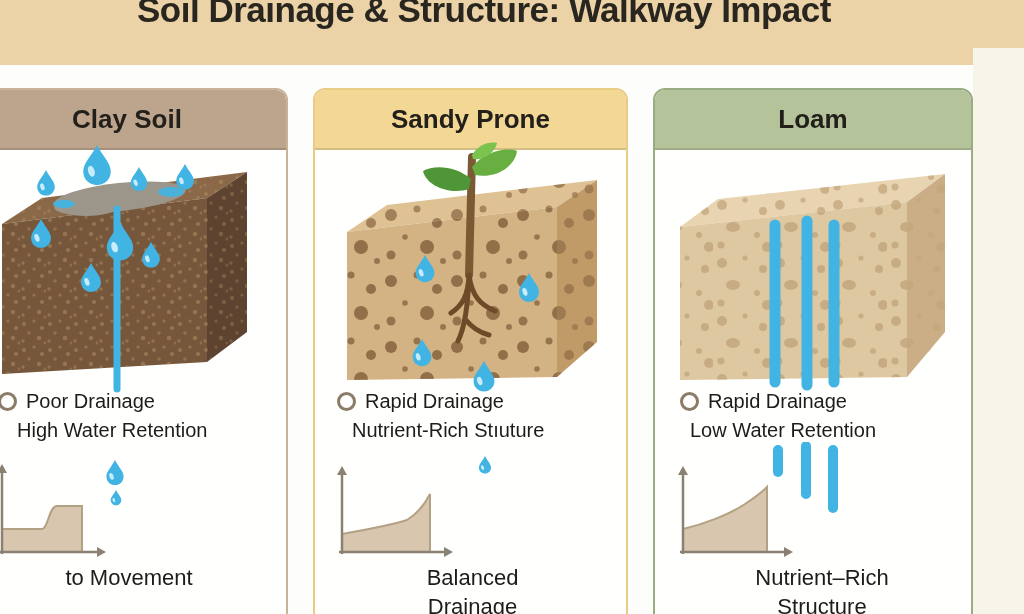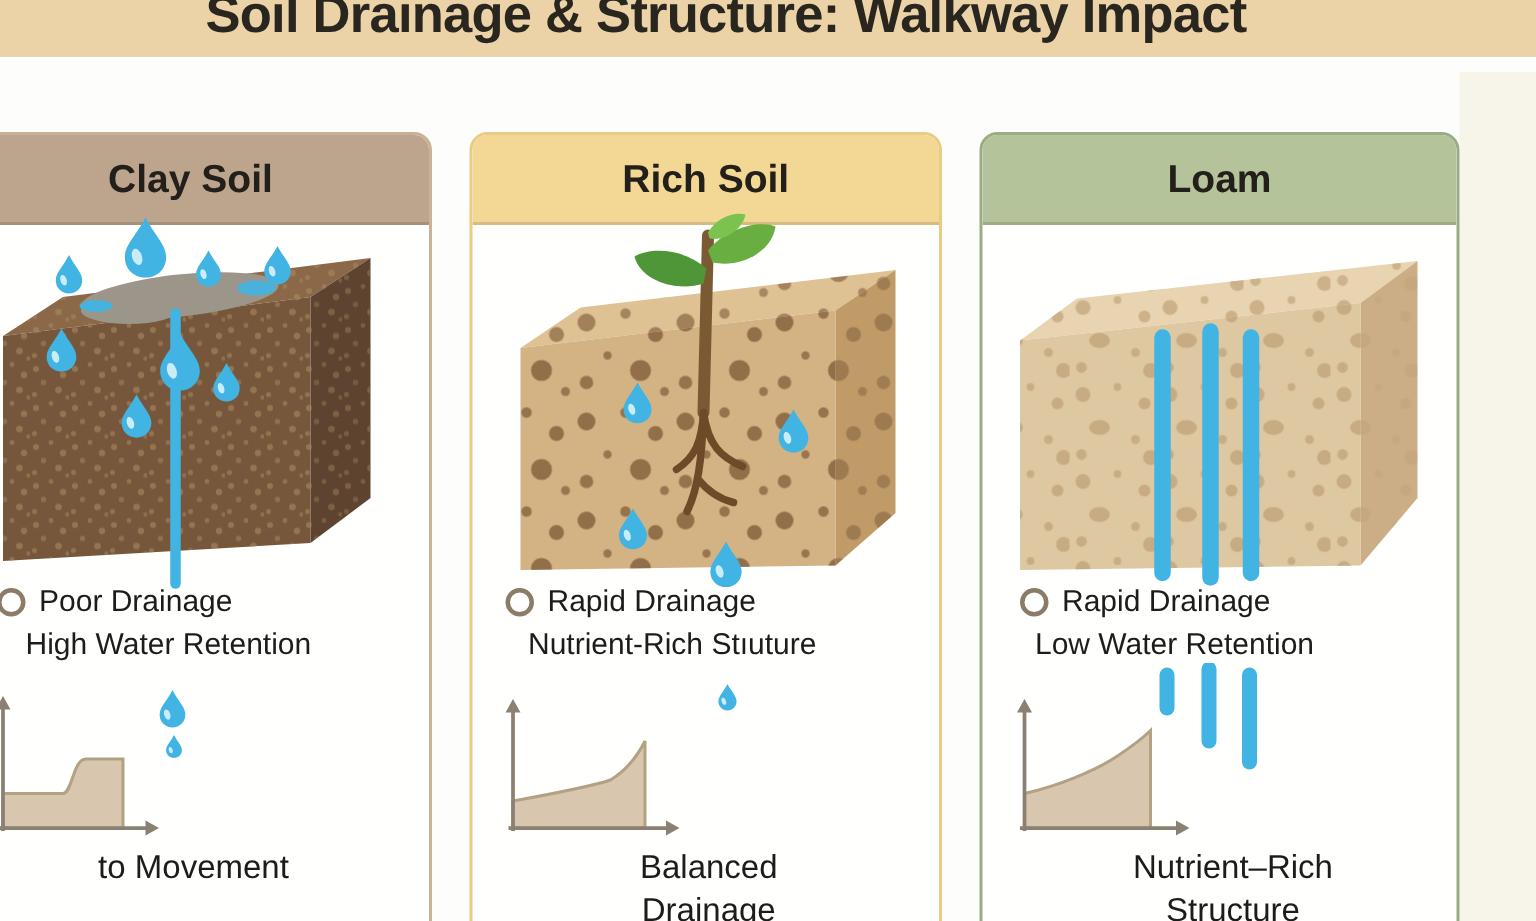--- a/index.html
+++ b/index.html
@@ -1,20 +1,20 @@
 <!DOCTYPE html>
 <html><head>
 <meta charset="utf-8">
 <style>
   html,body{margin:0;padding:0;}
   body{font-family:"Liberation Sans", sans-serif; background:#ffffff;}
   #stage{position:relative; width:1024px; height:614px; overflow:hidden; background:#FDFDFB;}
 
   
-  .title-band{position:absolute; left:0; top:0; width:1024px; height:38px; background:#EBD2A7; overflow:hidden;}
+  .title-band{position:absolute; left:0; top:0; width:1024px; height:65px; background:#EBD2A7; overflow:hidden;}
   .title-band h1{margin:-10px 0 0 0; text-align:center; transform:translateX(-28px);
     font-size:35px; font-weight:bold; letter-spacing:-0.5px; color:#29261F; white-space:nowrap;}
 
   .right-strip{position:absolute; left:973px; top:48px; width:51px; height:566px; background:#F7F5EA;}
 
   
   .card{position:absolute; top:88px; height:560px; background:#FFFFFE;
     border:2px solid #c9b297; border-radius:12px 12px 0 0; box-sizing:border-box;}
   .card-1{left:-34px; width:322px;}
   .card-2{left:313px; width:315px;}
@@ -116,21 +116,21 @@
       <polygon points="108,90 99,85 99,95" fill="#8A8173"></polygon>
     </svg>
 
     <div class="caption" style="left:34px; width:254px;">
       <div>to Movement</div>
     </div>
   </div>
 
   <div class="card card-2" style="border-color: rgb(232, 204, 134);">
     <div class="card-header" style="background-color: rgb(243, 215, 149);">
-      <span>Rich Soil</span>
+      <span>Sandy Prone</span>
     </div>
 
     <svg class="illus" width="315" height="262" viewBox="0 0 315 262">
       <defs>
         <pattern id="sandDots" width="66" height="66" patternUnits="userSpaceOnUse">
           <circle cx="10" cy="12" r="6" fill="#8B6743" opacity="0.9"></circle>
           <circle cx="36" cy="6" r="3.5" fill="#8B6743" opacity="0.85"></circle>
           <circle cx="56" cy="20" r="5" fill="#8B6743" opacity="0.9"></circle>
           <circle cx="24" cy="34" r="2.8" fill="#8B6743" opacity="0.8"></circle>
           <circle cx="46" cy="44" r="7" fill="#8B6743" opacity="0.9"></circle>

